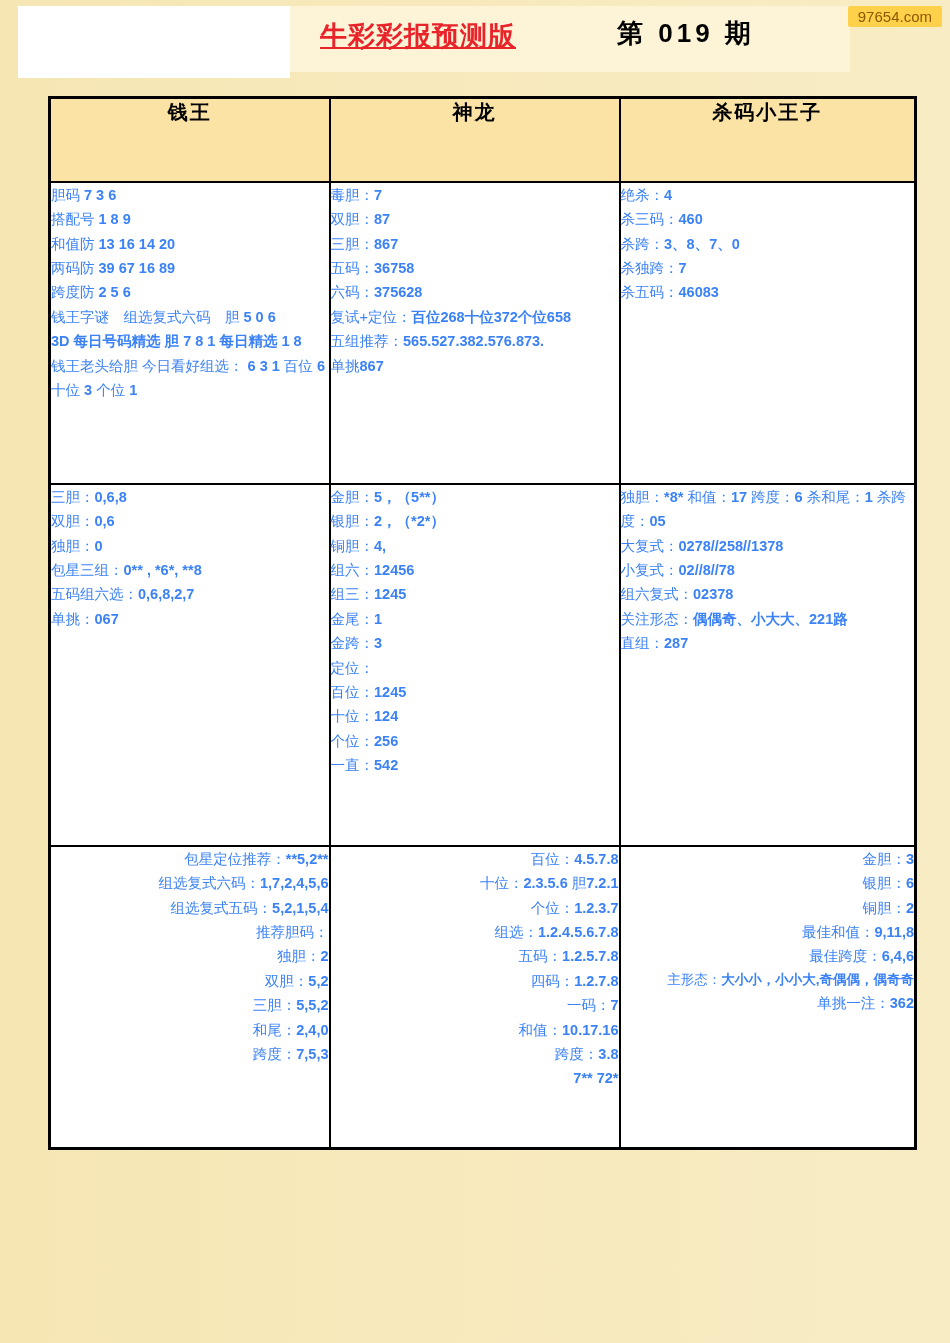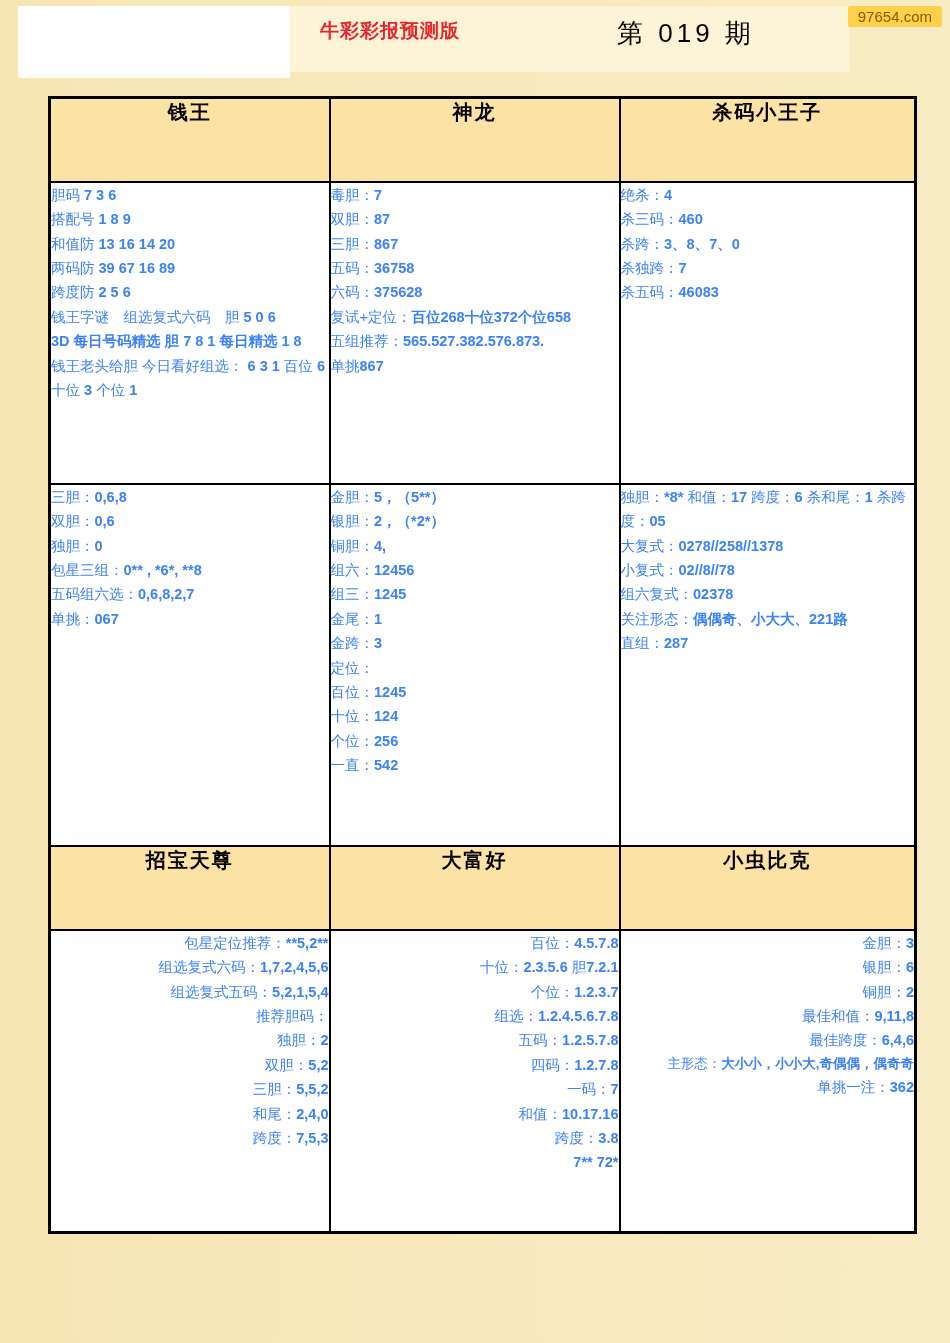--- a/index.html
+++ b/index.html
@@ -42,32 +42,33 @@
     left: 290px;
     top: 6px;
     width: 560px;
     height: 66px;
     background: #fdf3d6;
   }
   .header-title {
     position: absolute;
     left: 320px;
     top: 18px;
-    font-size: 19px;
+    font-size: 27px;
     font-weight: bold;
     color: #e8232a;
     letter-spacing: 1px;
     white-space: nowrap;
+    text-decoration: underline;
   }
   .header-issue {
     position: absolute;
     left: 617px;
     top: 16px;
     font-size: 26px;
-    font-weight: normal;
+    font-weight: bold;
     color: #000000;
     letter-spacing: 4px;
     white-space: nowrap;
   }
   .watermark {
     position: absolute;
     right: 8px;
     top: 6px;
     background: #ffd04a;
     color: #8a5a00;
@@ -217,31 +218,20 @@
         <td class="body-cell r2-body">
           <div class="line"><span class="lbl">独胆：</span><span class="val">*8*</span> <span class="lbl">和值：</span><span class="val">17</span> <span class="lbl">跨度：</span><span class="val">6</span> <span class="lbl">杀和尾：</span><span class="val">1</span> <span class="lbl">杀跨度：</span><span class="val">05</span></div>
           <div class="line"><span class="lbl">大复式：</span><span class="val">0278//258//1378</span></div>
           <div class="line"><span class="lbl">小复式：</span><span class="val">02//8//78</span></div>
           <div class="line"><span class="lbl">组六复式：</span><span class="val">02378</span></div>
           <div class="line"><span class="lbl">关注形态：</span><span class="val">偶偶奇、小大大、221路</span></div>
           <div class="line"><span class="lbl">直组：</span><span class="val">287</span></div>
         </td>
       </tr>
 
-      <tr>
-        <td class="title-cell">
-          <div class="t">招宝天尊</div>
-        </td>
-        <td class="title-cell">
-          <div class="t">大富好</div>
-        </td>
-        <td class="title-cell">
-          <div class="t">小虫比克</div>
-        </td>
-      </tr>
 
       <tr>
         <td class="body-cell r3-body">
           <div class="line"><span class="lbl">包星定位推荐：</span><span class="val">**5,2**</span></div>
           <div class="line"><span class="lbl">组选复式六码：</span><span class="val">1,7,2,4,5,6</span></div>
           <div class="line"><span class="lbl">组选复式五码：</span><span class="val">5,2,1,5,4</span></div>
           <div class="line"><span class="lbl">推荐胆码：</span><span class="val"></span></div>
           <div class="line"><span class="lbl">独胆：</span><span class="val">2</span></div>
           <div class="line"><span class="lbl">双胆：</span><span class="val">5,2</span></div>
           <div class="line"><span class="lbl">三胆：</span><span class="val">5,5,2</span></div>

